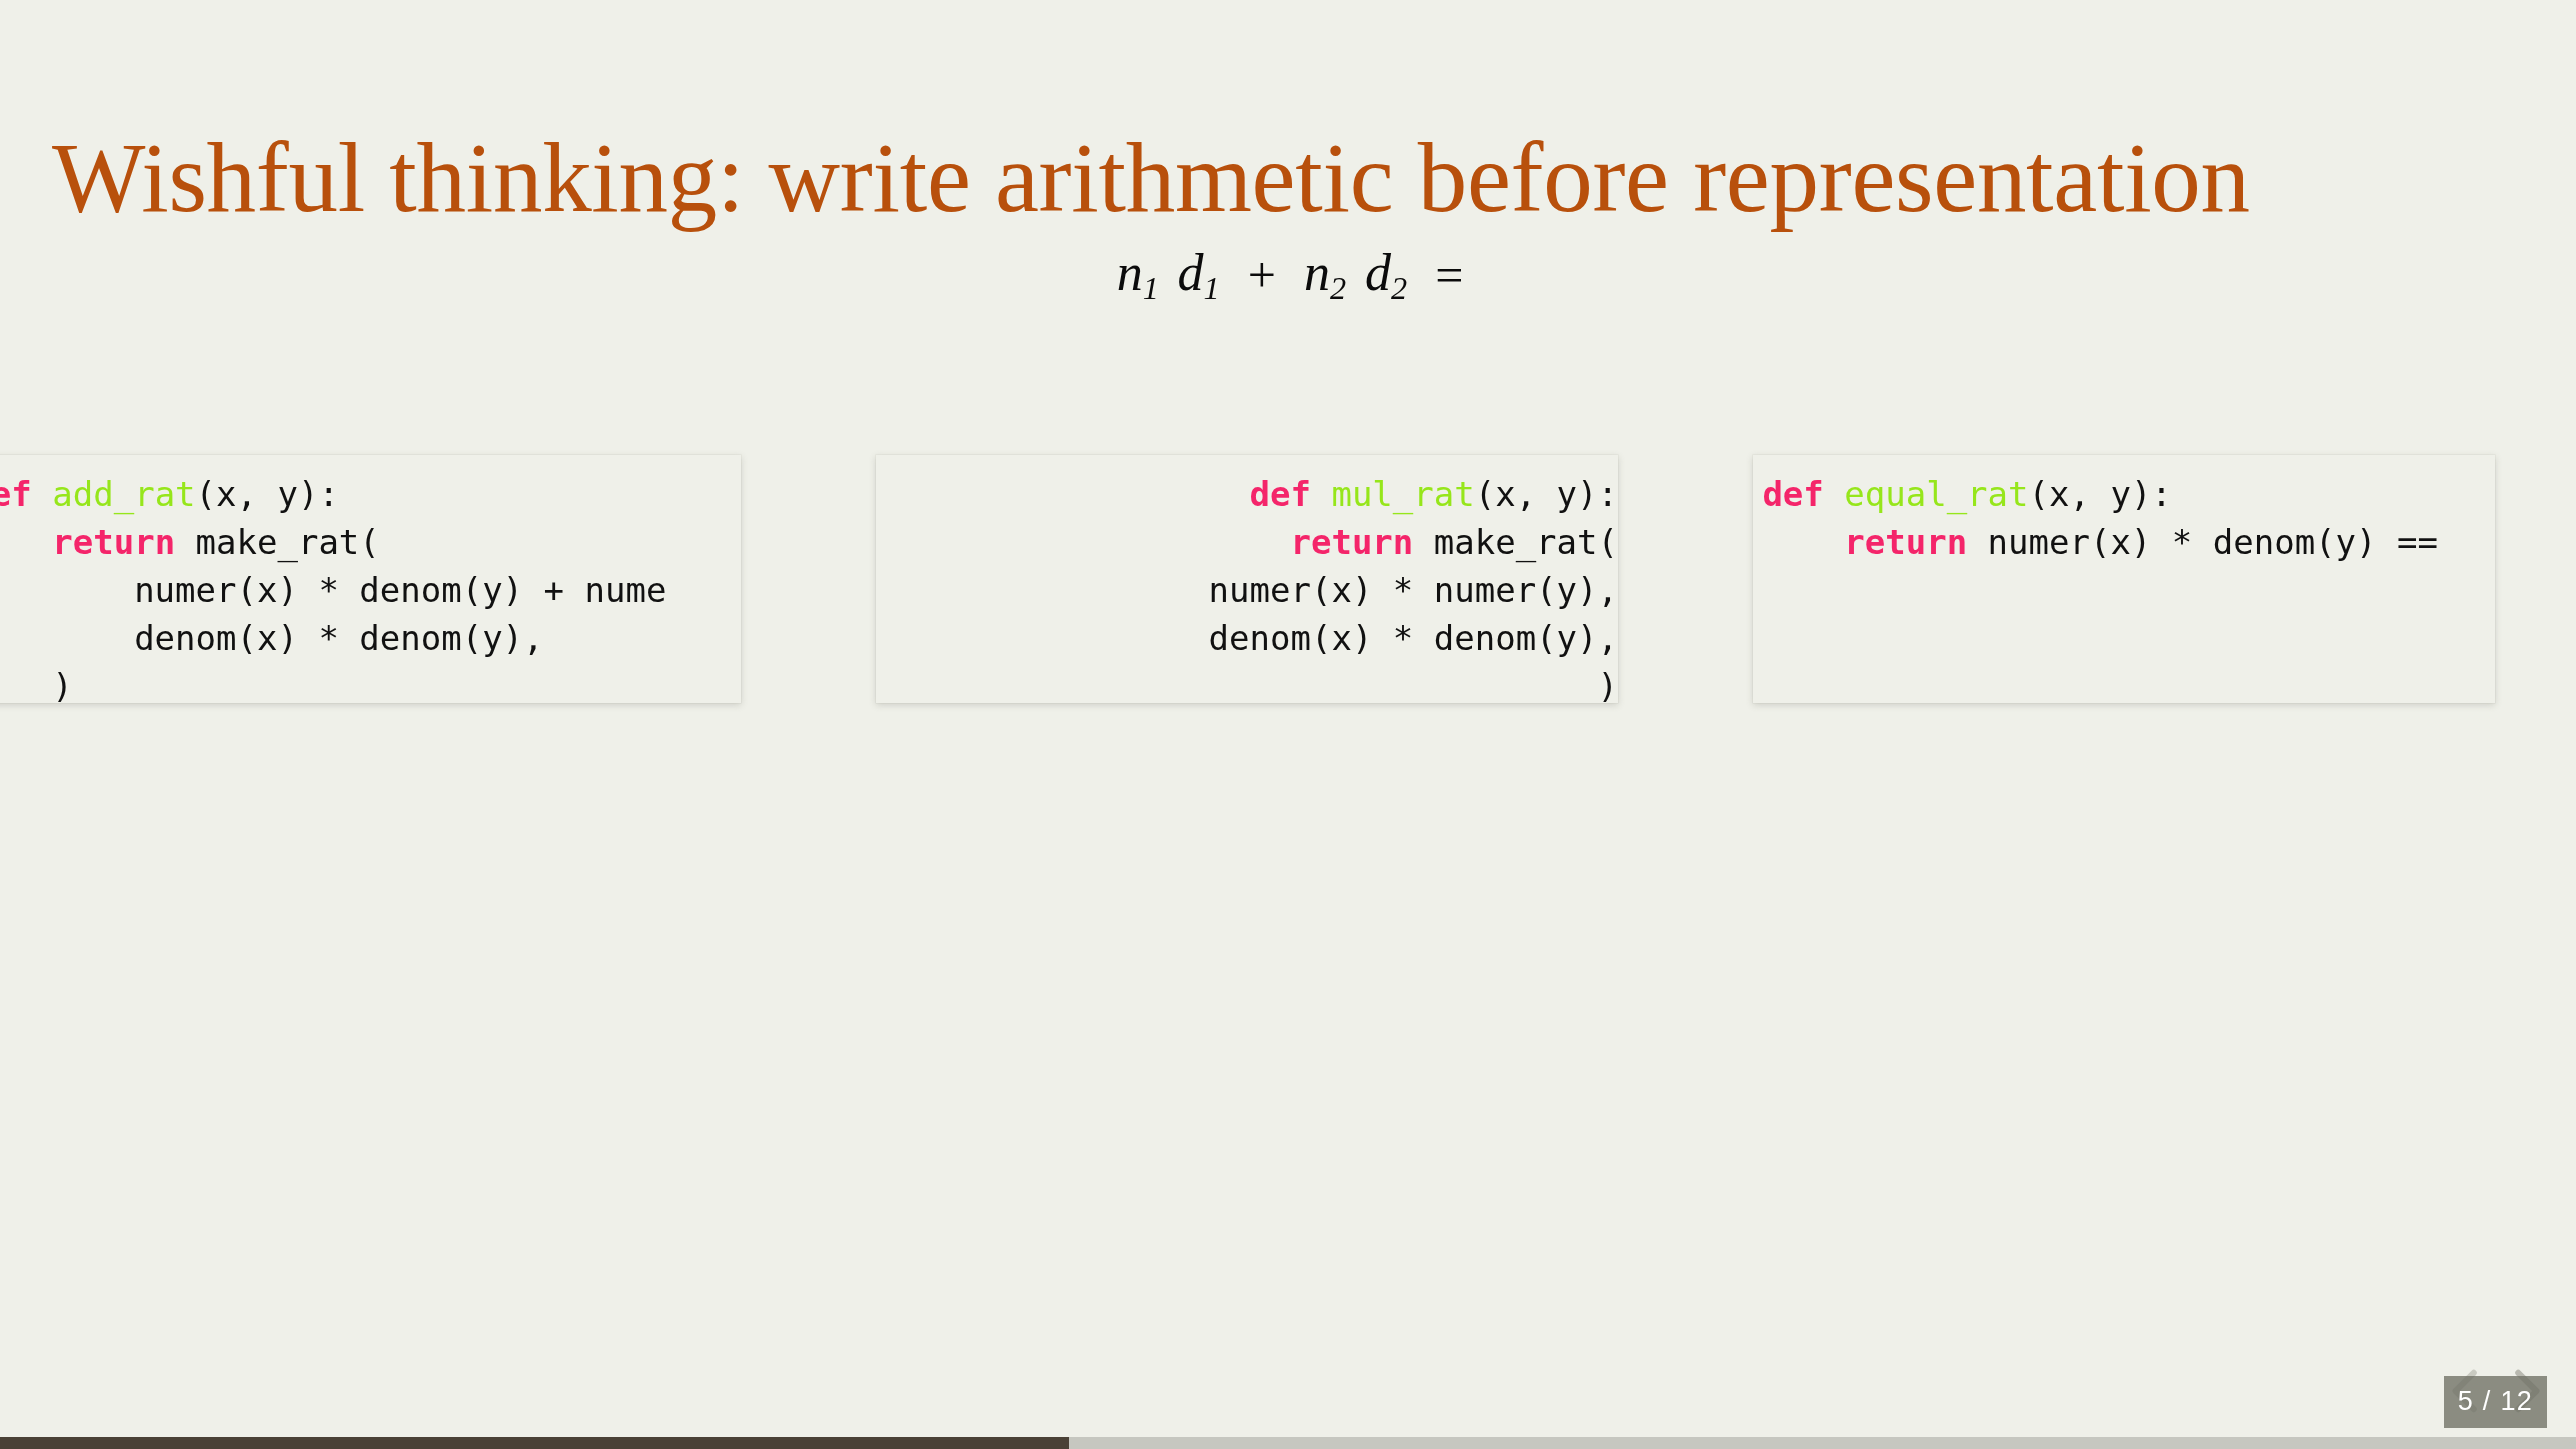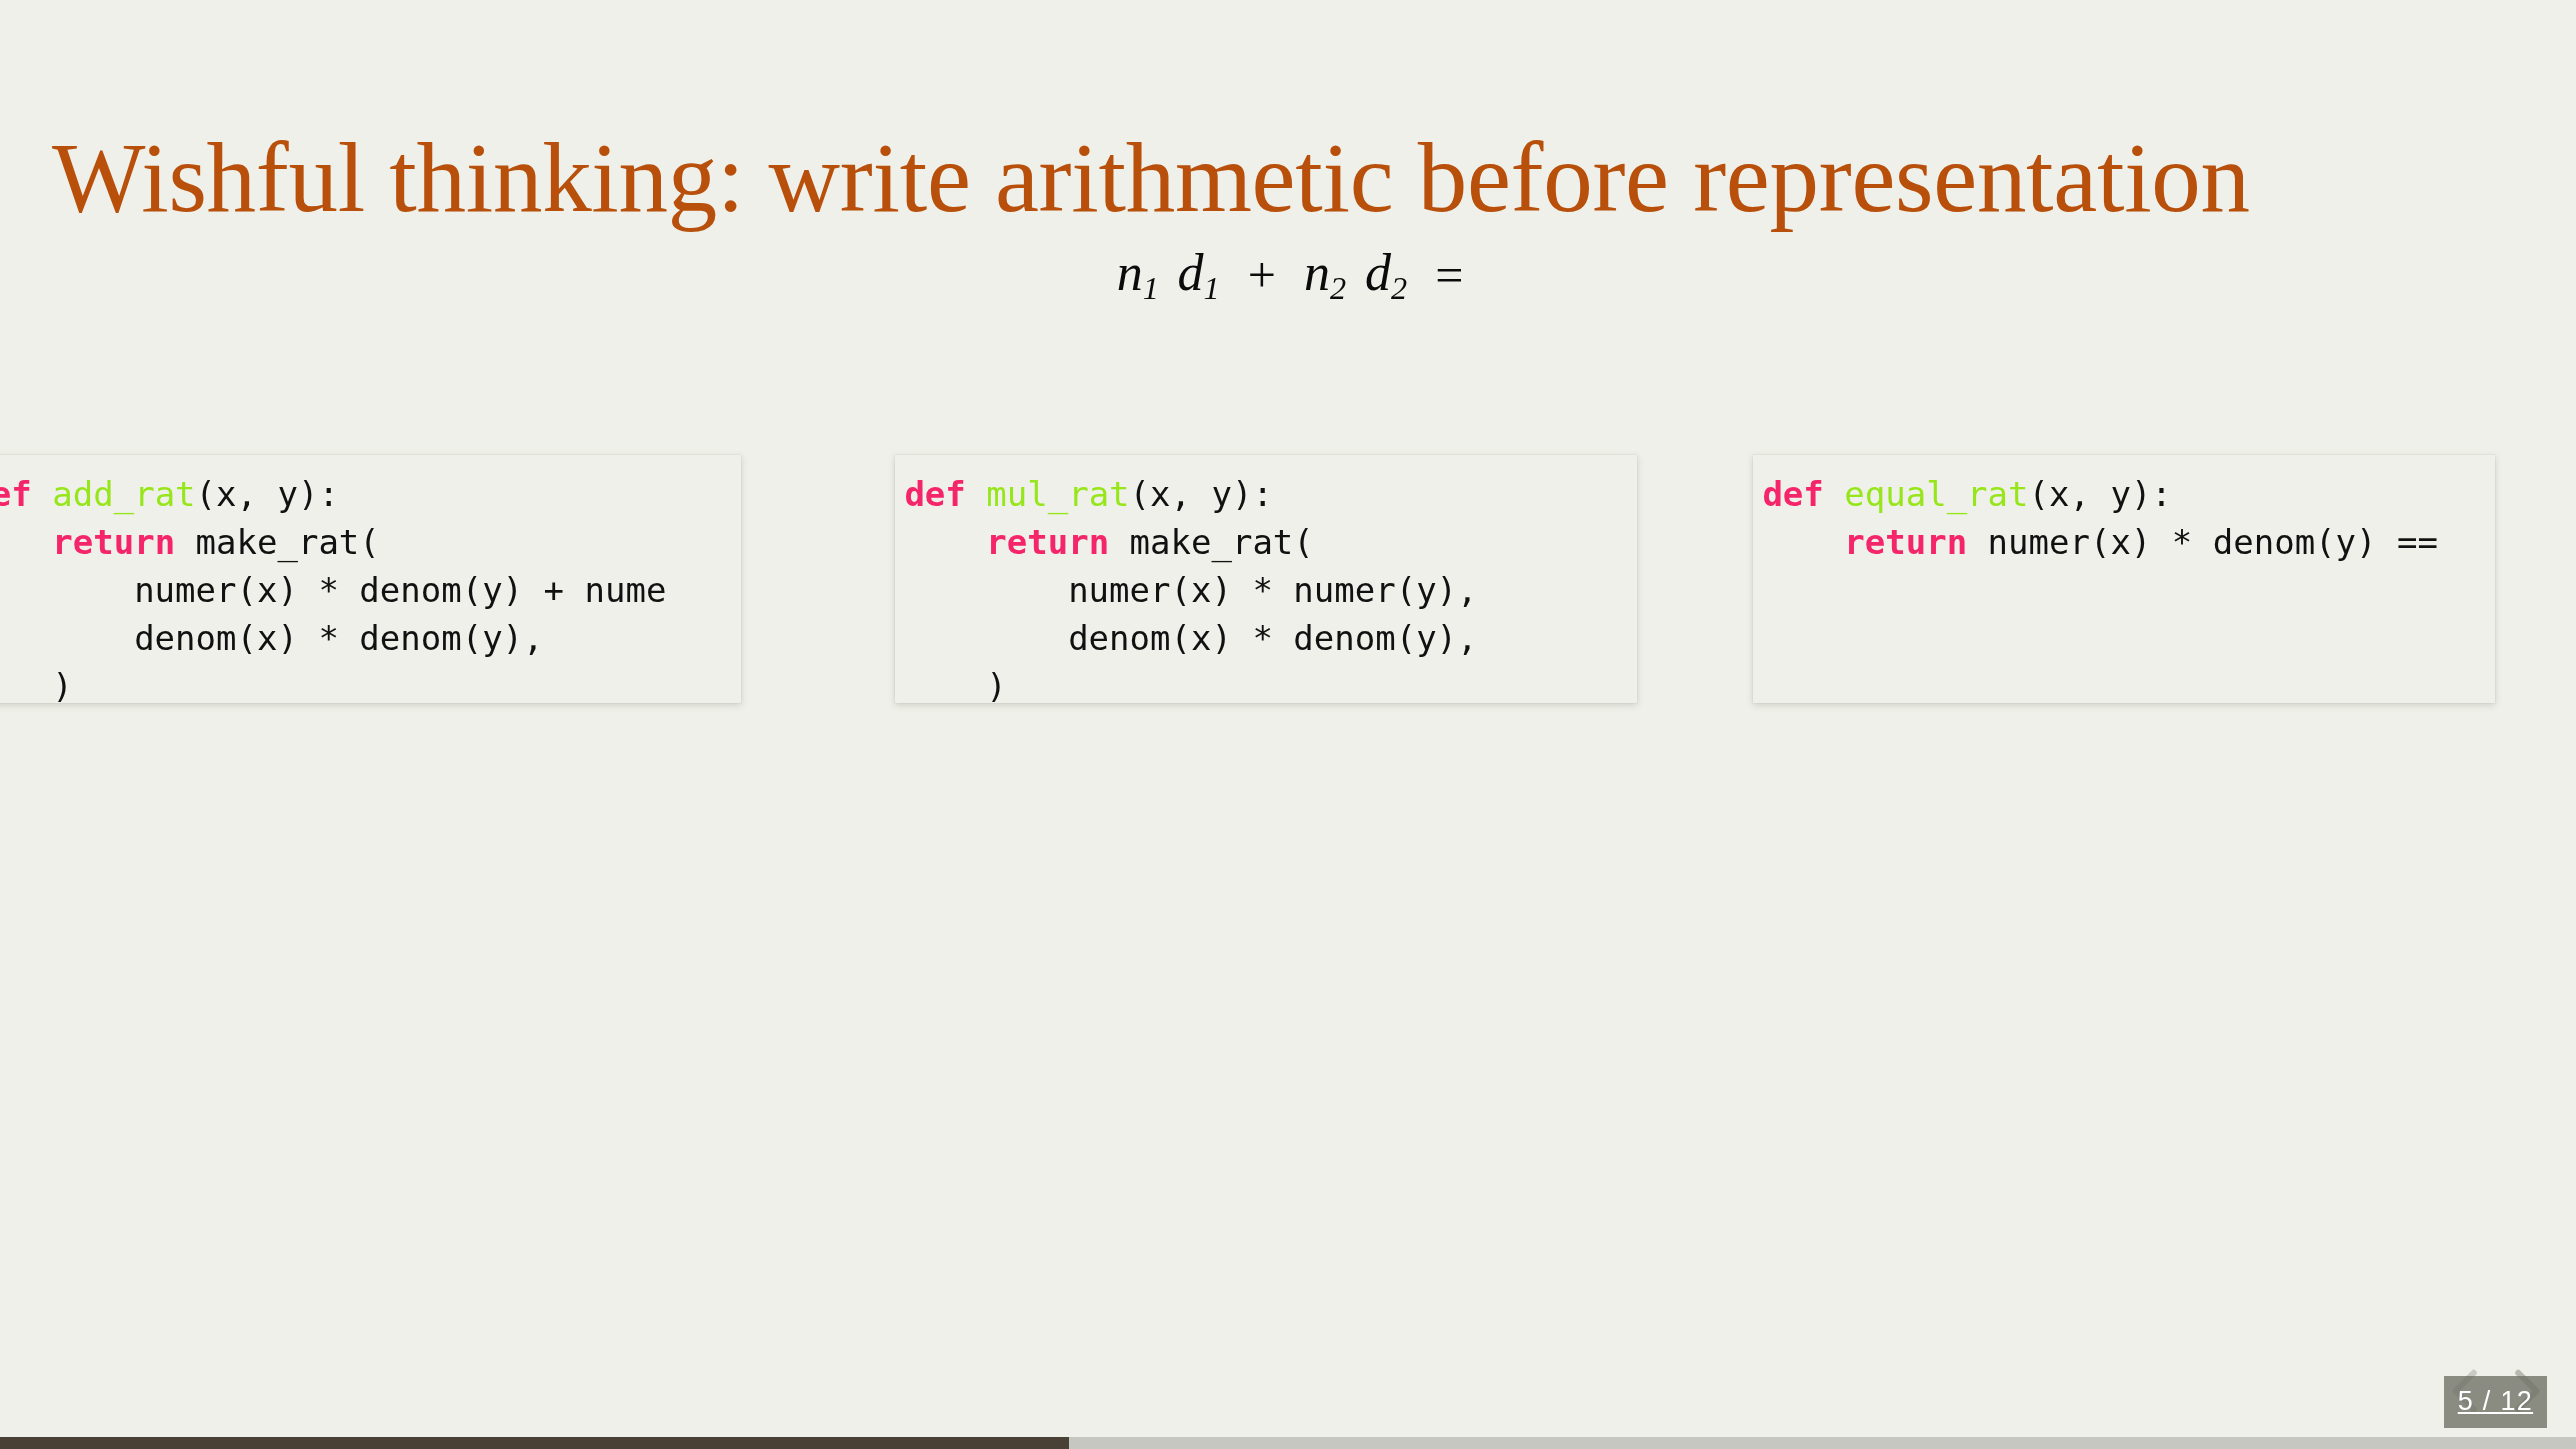--- a/index.html
+++ b/index.html
@@ -99,21 +99,21 @@
     top: 0;
     height: 248px;
     background: #eff0e9;
     box-shadow: 0 2px 6.7px rgba(90, 90, 80, 0.22),
                 0 0 0 0.7px rgba(150, 150, 140, 0.10);
     overflow: hidden;
     box-sizing: border-box;
     padding: 14.8px 0 14.8px 0;
   }
   .code-card.c1 { left: -39px;  width: 780px; }
-  .code-card.c2 { left: 895px; width: 742px; }
+  .code-card.c2 { left: 876px; width: 742px; text-align: right; }
   .code-card.c3 { left: 1753px; width: 742px; }
 
   pre.code {
     margin: 0;
     padding: 0 0 0 9.4px;
     font-family: "DejaVu Sans Mono", "Liberation Mono", monospace;
     font-size: 34px;
     line-height: 48px;
     color: #111111;
     white-space: pre;
@@ -149,21 +149,20 @@
     right: 29.5px;
     bottom: 21.5px;
     background: rgba(110, 112, 100, 0.78);
     color: #ffffff;
     font-family: "Liberation Sans", sans-serif;
     font-size: 27px;
     line-height: 1;
     padding: 11.4px 13.4px 12.7px 13.4px;
     letter-spacing: 1.3px;
     white-space: nowrap;
-    text-decoration: underline;
   }
 
   
   .progress {
     position: absolute;
     left: 0;
     bottom: 0;
     width: 2576px;
     height: 12px;
     background: #c6c7c0;

